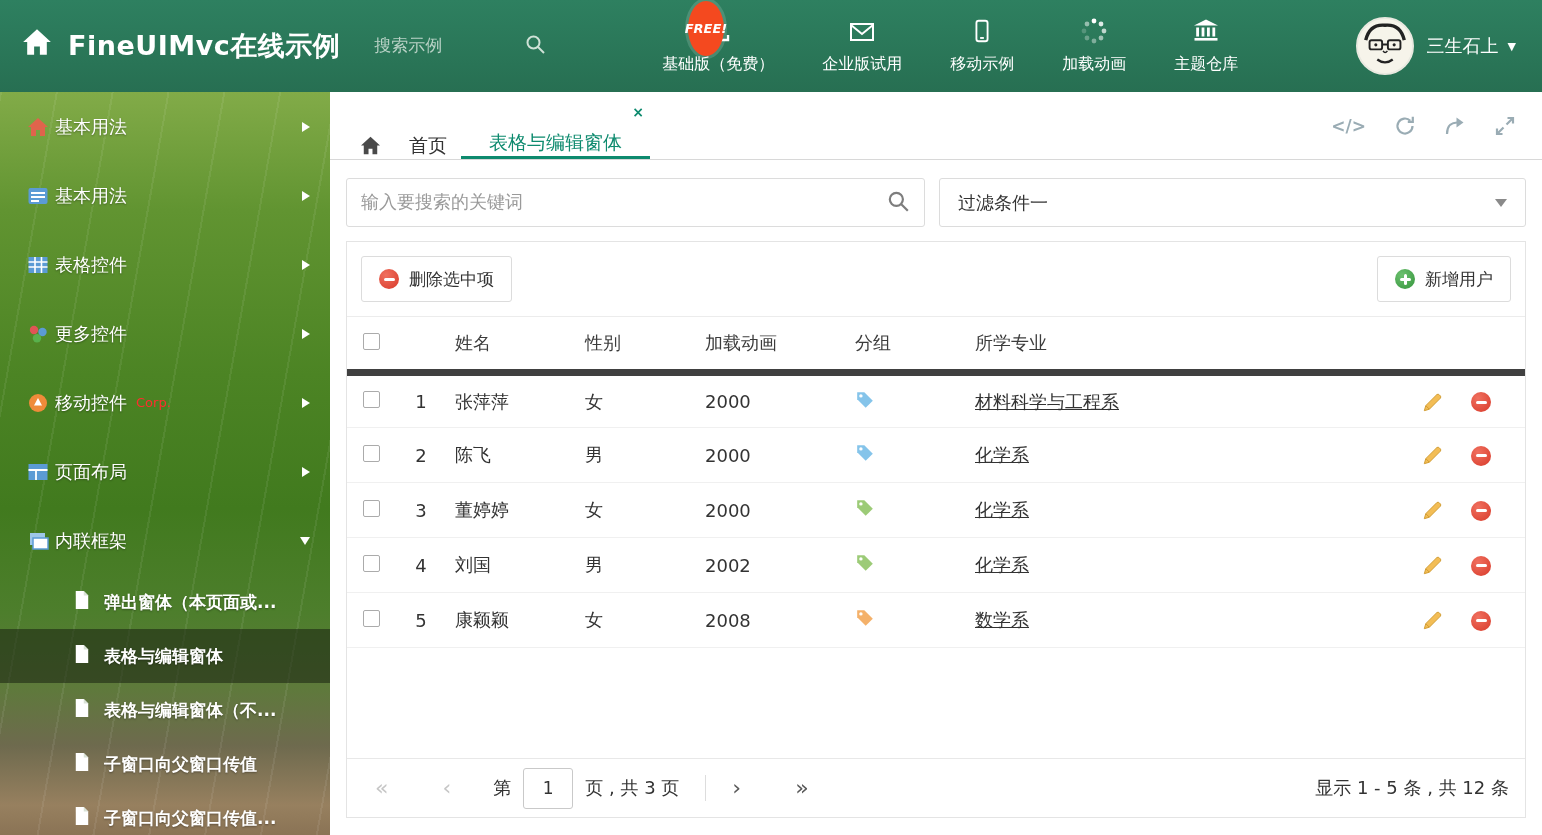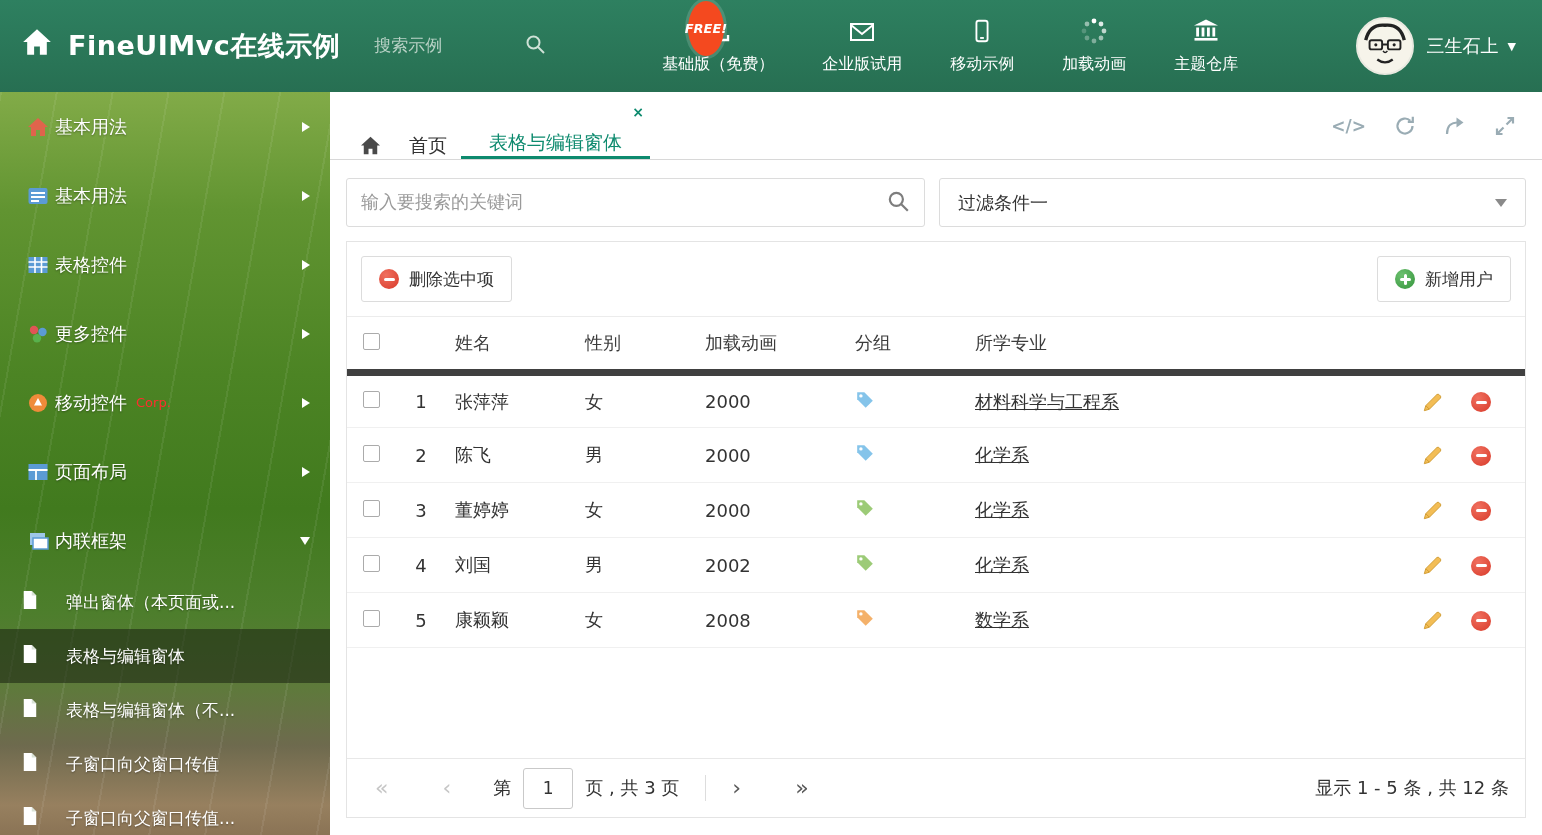--- a/index.html
+++ b/index.html
@@ -52,23 +52,23 @@
   .menu-item {
     height: 69px; display: flex; align-items: center; gap: 5px;
     padding: 0 20px 0 26px; color: #fff; font-size: 18px; cursor: pointer;
     text-shadow: 0 1px 2px rgba(0,0,0,0.35);
   }
   .mi-icon { width: 24px; height: 24px; display: flex; align-items: center; justify-content: center; }
   .mi-arrow { margin-left: auto; width: 0; height: 0; border-left: 8px solid #fff; border-top: 5px solid transparent; border-bottom: 5px solid transparent; }
   .mi-arrow.down { border-left: 5px solid transparent; border-right: 5px solid transparent; border-top: 8px solid #fff; border-bottom: none; }
   .mi-badge { color: #ff2d2d; font-size: 13px; margin-left: 4px; text-shadow: none; }
   .submenu-item {
-    height: 54px; display: flex; align-items: center; gap: 28px;
-    padding-left: 22px; color: #fff; font-size: 17px; cursor: pointer;
-    text-shadow: 0 1px 2px rgba(0,0,0,0.35); white-space: nowrap;
+    height: 54px; display: flex; align-items: center; gap: 14px;
+    padding-left: 74px; color: #fff; font-size: 17px; cursor: pointer;
+    text-shadow: 0 1px 2px rgba(0,0,0,0.35); white-space: nowrap; font-weight: bold;
   }
   .submenu-item.active { background: rgba(24,32,16,0.55); }
 
   
   .main {
     position: absolute; left: 330px; top: 92px; width: 1212px; height: 743px;
     background: #fff; display: flex; flex-direction: column;
   }
   .tabbar {
     height: 68px; flex: 0 0 68px; display: flex; align-items: stretch;

